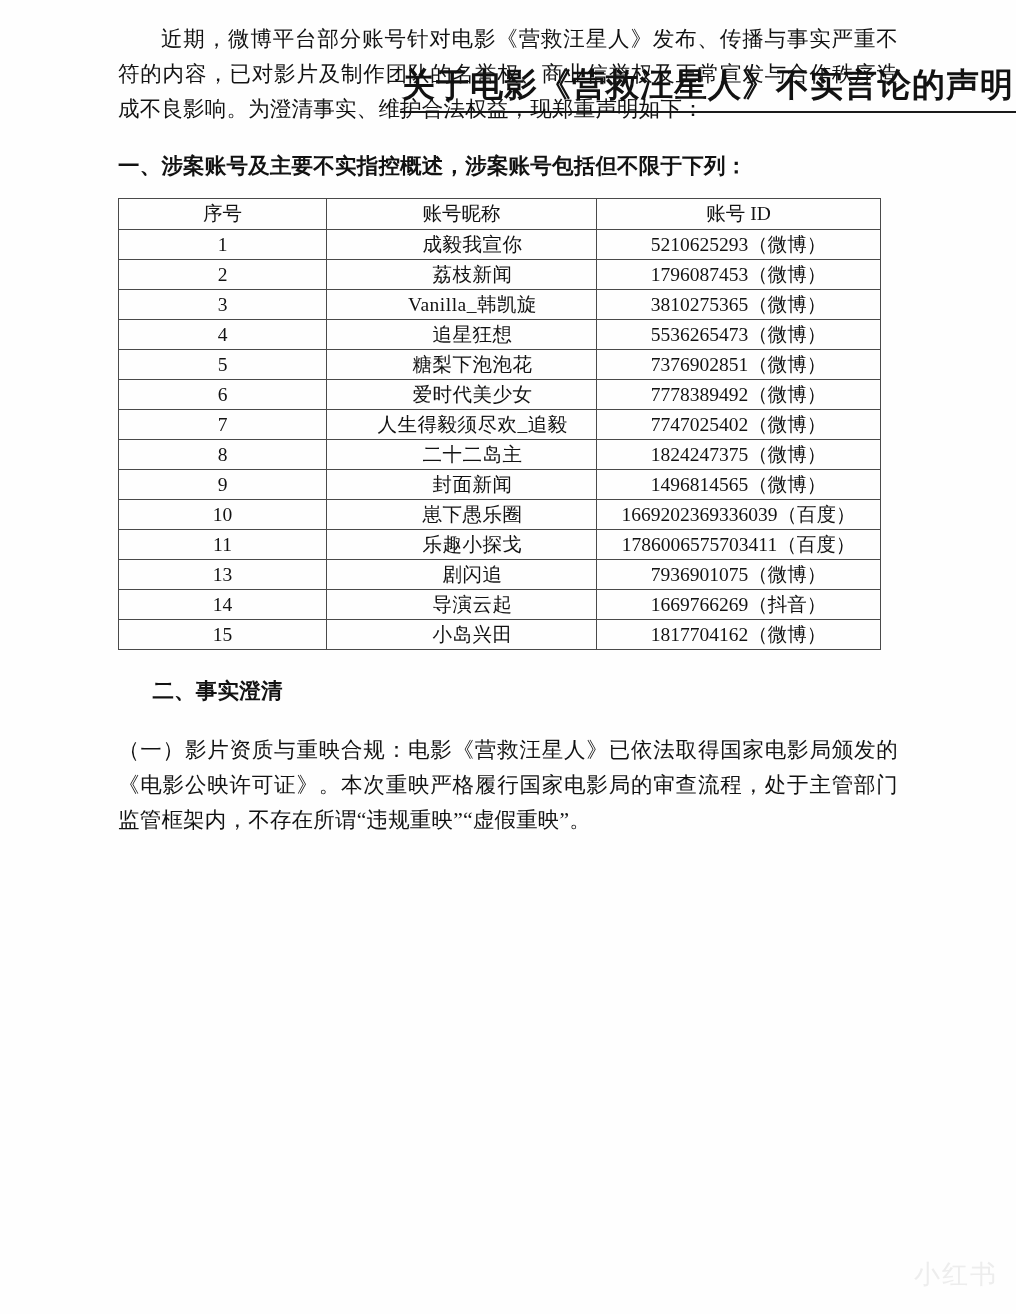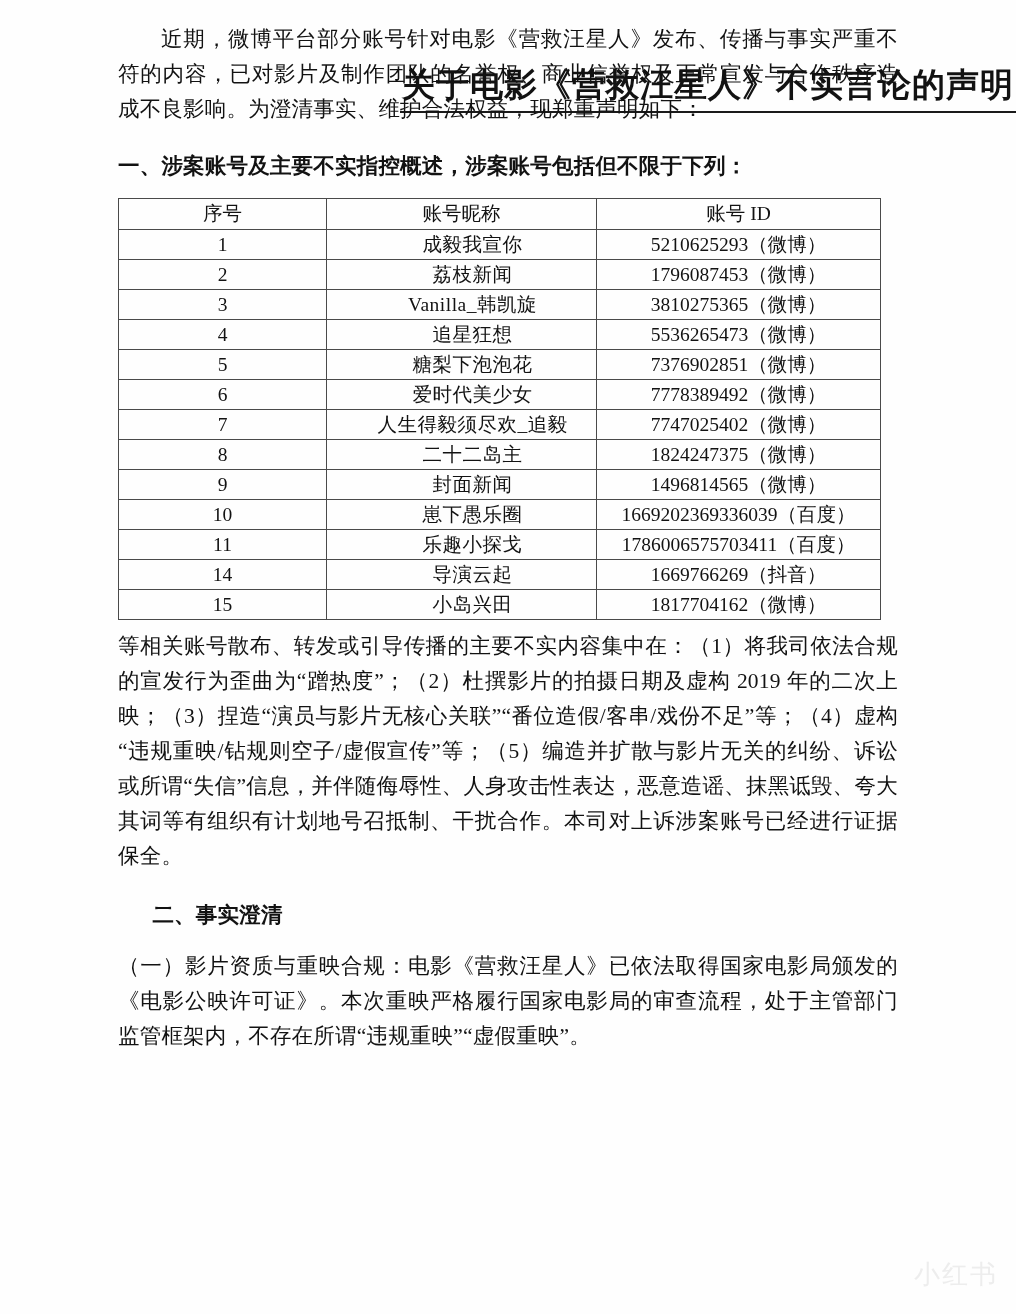--- a/index.html
+++ b/index.html
@@ -75,21 +75,21 @@
     margin-top: 22px;
   }
   .section-head.h-two {
     margin-top: 24px;
     text-indent: 1.6em;
   }
   .after-table {
     margin-top: 9px;
   }
   .clarify {
-    margin-top: 16px;
+    margin-top: 24px;
   }
 
   
   .acct-table {
     margin-top: 14px;
     border-collapse: collapse;
     width: 762px;
     table-layout: fixed;
     font-size: 19.5px;
   }
@@ -210,33 +210,37 @@
           <td class="cell-no">10</td>
           <td class="cell-nick">崽下愚乐圈</td>
           <td class="cell-id">1669202369336039（百度）</td>
         </tr>
         <tr>
           <td class="cell-no">11</td>
           <td class="cell-nick">乐趣小探戈</td>
           <td class="cell-id">1786006575703411（百度）</td>
         </tr>
         <tr>
+          <td class="cell-no">13</td>
+          <td class="cell-nick">剧闪追</td>
+          <td class="cell-id">7936901075（微博）</td>
+        </tr>
+        <tr>
           <td class="cell-no">14</td>
           <td class="cell-nick">导演云起</td>
           <td class="cell-id">1669766269（抖音）</td>
         </tr>
         <tr>
           <td class="cell-no">15</td>
           <td class="cell-nick">小岛兴田</td>
           <td class="cell-id">1817704162（微博）</td>
         </tr>
       </tbody>
     </table>
 
-    <p class="para after-table">等相关账号散布、转发或引导传播的主要不实内容集中在：（1）将我司依法合规的宣发行为歪曲为“蹭热度”；（2）杜撰影片的拍摄日期及虚构 2019 年的二次上映；（3）捏造“演员与影片无核心关联”“番位造假/客串/戏份不足”等；（4）虚构“违规重映/钻规则空子/虚假宣传”等；（5）编造并扩散与影片无关的纠纷、诉讼或所谓“失信”信息，并伴随侮辱性、人身攻击性表达，恶意造谣、抹黑诋毁、夸大其词等有组织有计划地号召抵制、干扰合作。本司对上诉涉案账号已经进行证据保全。</p>
 
     <p class="section-head h-two">二、事实澄清</p>
 
     <p class="para clarify">（一）影片资质与重映合规：电影《营救汪星人》已依法取得国家电影局颁发的《电影公映许可证》。本次重映严格履行国家电影局的审查流程，处于主管部门监管框架内，不存在所谓“违规重映”“虚假重映”。</p>
 
   </div>
 
   <div class="watermark">小红书</div>
 
 </div>

